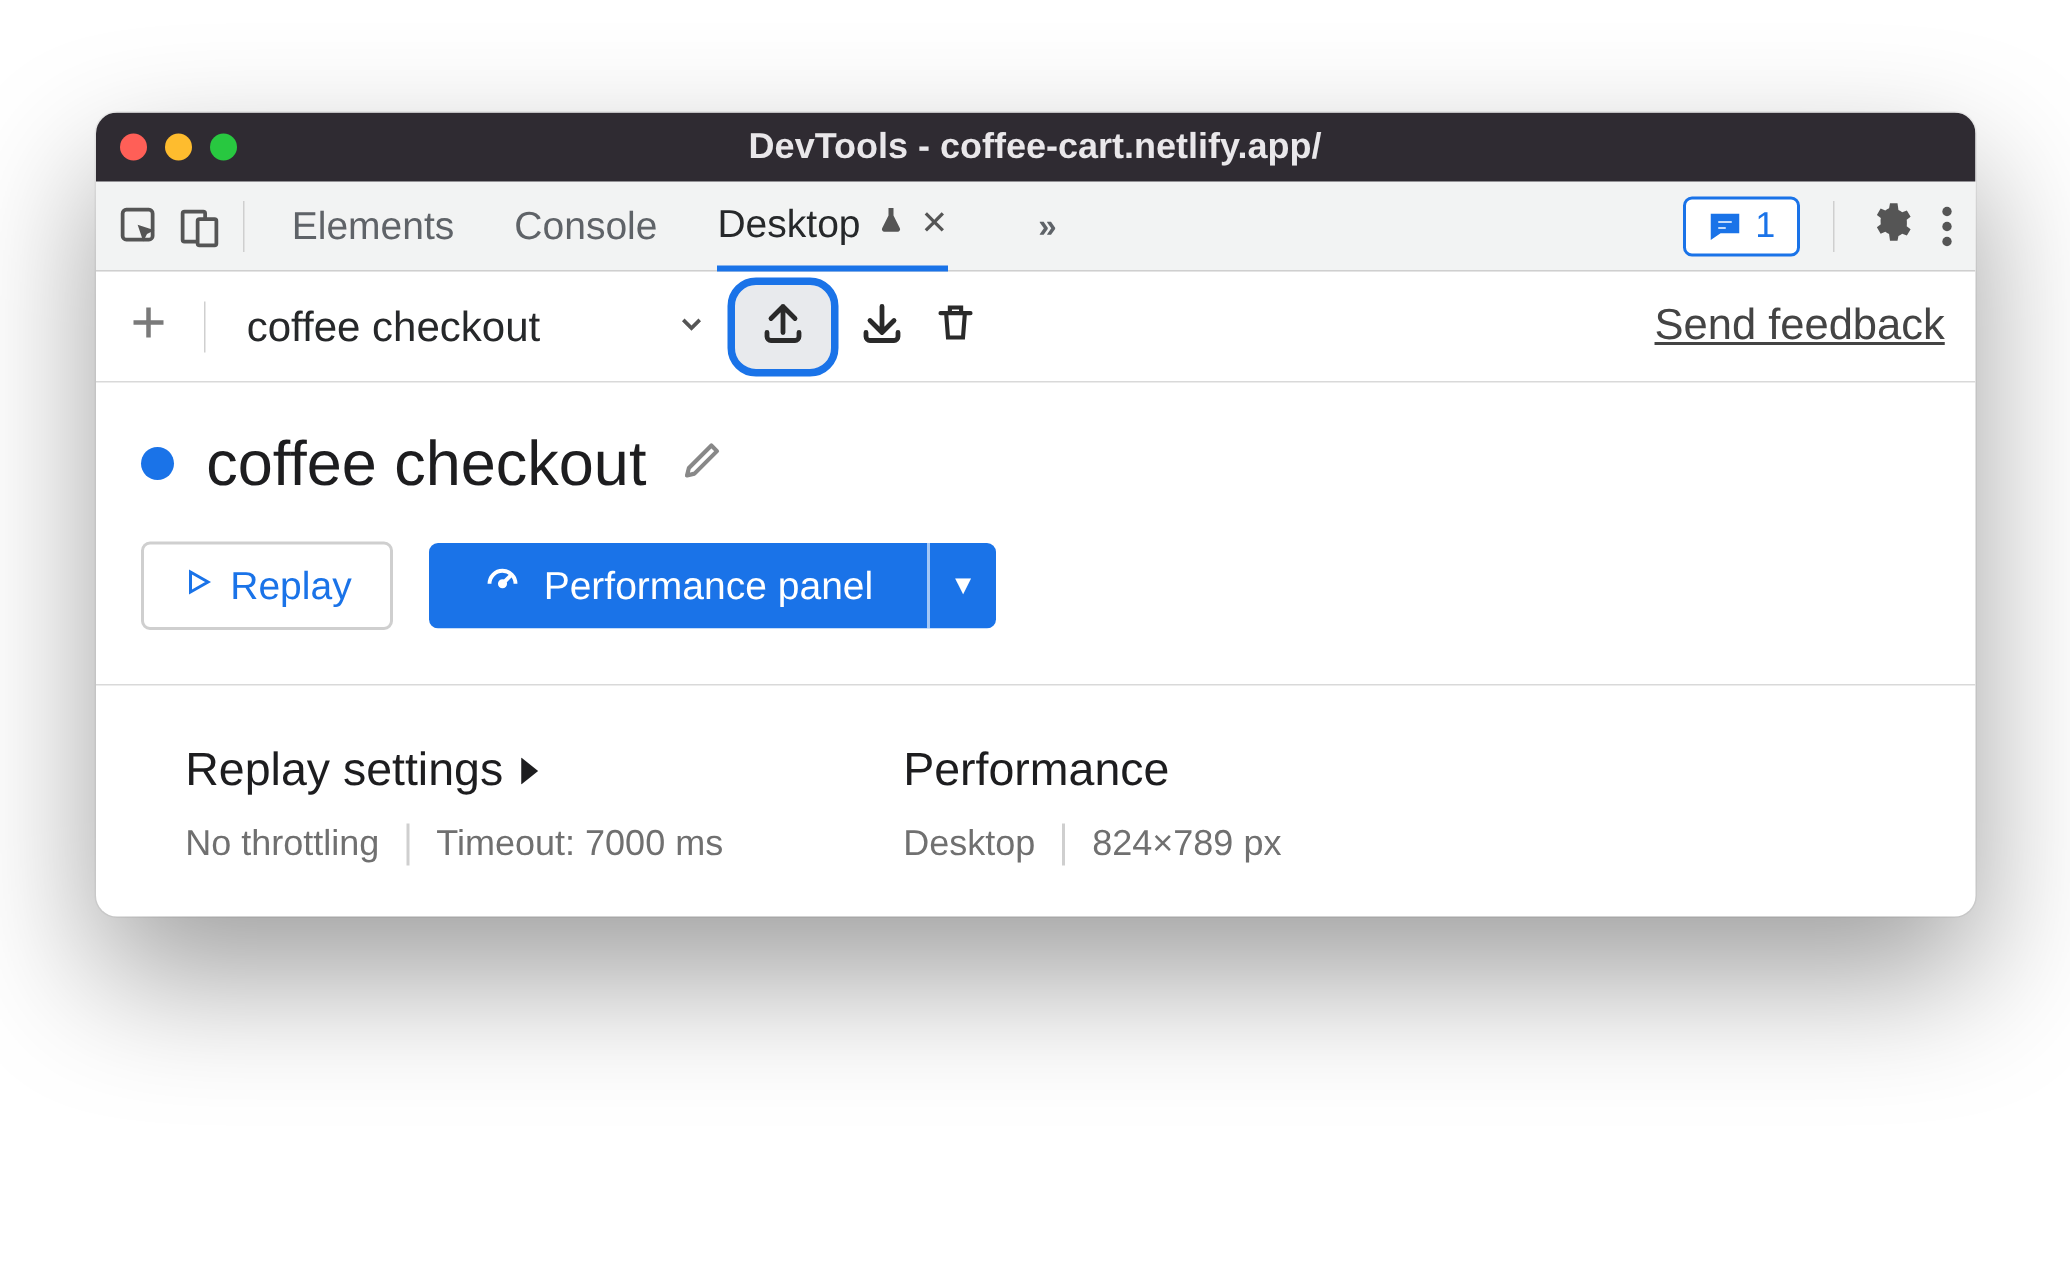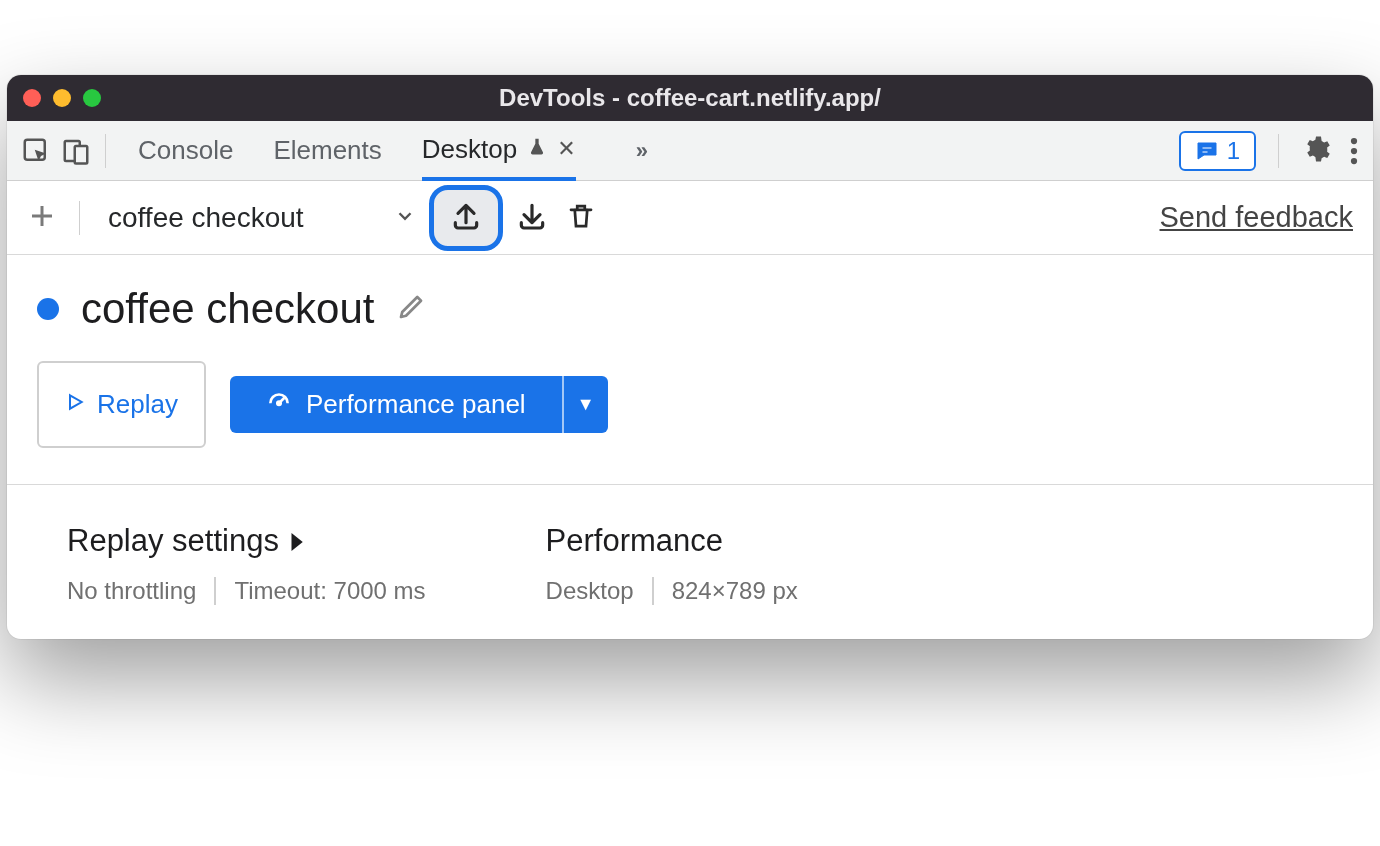--- a/index.html
+++ b/index.html
@@ -4,21 +4,21 @@
 <style>
   * { box-sizing: border-box; }
   html, body { margin:0; padding:0; height:100%; }
   body {
     width:1380px; height:846px;
     font-family: -apple-system, "Helvetica Neue", Arial, sans-serif;
     background:#fff;
     display:flex; align-items:flex-start; justify-content:center;
   }
   .window {
-    width:1366px;
+    width:1253px;
     margin-top:75px;
     border-radius:14px;
     overflow:hidden;
     background:#fff;
     box-shadow:0 40px 90px rgba(0,0,0,.38), 0 0 0 1px rgba(0,0,0,.05);
   }
   
   .titlebar{
     background:#2f2b32;
     height:46px;
@@ -91,21 +91,21 @@
   
   .main{padding:30px 30px 0 30px}
   .title-row{display:flex;align-items:center;gap:22px}
   .blue-dot{width:22px;height:22px;border-radius:50%;background:#1a73e8}
   .rec-title{font-size:42px;color:#1d1d1f;font-weight:400}
   .edit-ic{color:#777}
   .btn-row{display:flex;align-items:center;gap:24px;margin-top:28px;margin-bottom:36px}
   .btn-outline{
     display:flex;align-items:center;gap:12px;
     border:2px solid #cfcfcf;border-radius:6px;
-    color:#1a73e8;font-size:26px;padding:26px 26px;
+    color:#1a73e8;font-size:26px;padding:12px 26px;
     background:#fff;
   }
   .btn-outline svg{stroke:#1a73e8;fill:none}
   .btn-primary{
     display:flex;align-items:stretch;border-radius:6px;overflow:hidden
   }
   .btn-primary .main-b{
     display:flex;align-items:center;gap:14px;
     background:#1a73e8;color:#fff;font-size:26px;padding:12px 36px
   }
@@ -150,24 +150,24 @@
     <span class="icon-btn">
       <svg width="30" height="30" viewBox="0 0 24 24" fill="none" stroke="currentColor" stroke-width="2">
         <rect x="3" y="4" width="12" height="16" rx="1"></rect>
         <rect x="11" y="8" width="10" height="14" rx="1" fill="#f2f3f3"></rect>
       </svg>
     </span>
     <div class="divider"></div>
 
     <div class="tab-list">
       <div class="tab">
+        <span>Elements</span>
+      </div>
+      <div class="tab">
         <span>Console</span>
-      </div>
-      <div class="tab">
-        <span>Elements</span>
       </div>
       <div class="tab active">
         <span>Desktop</span>
         <span>
           <svg width="20" height="22" viewBox="0 0 24 24" fill="#555">
               <path d="M10 2h4v6l5 10a2 2 0 0 1-1.8 3H6.8A2 2 0 0 1 5 18l5-10V2z"></path>
             </svg>
         </span>
         <span class="close">✕</span>
       </div>

